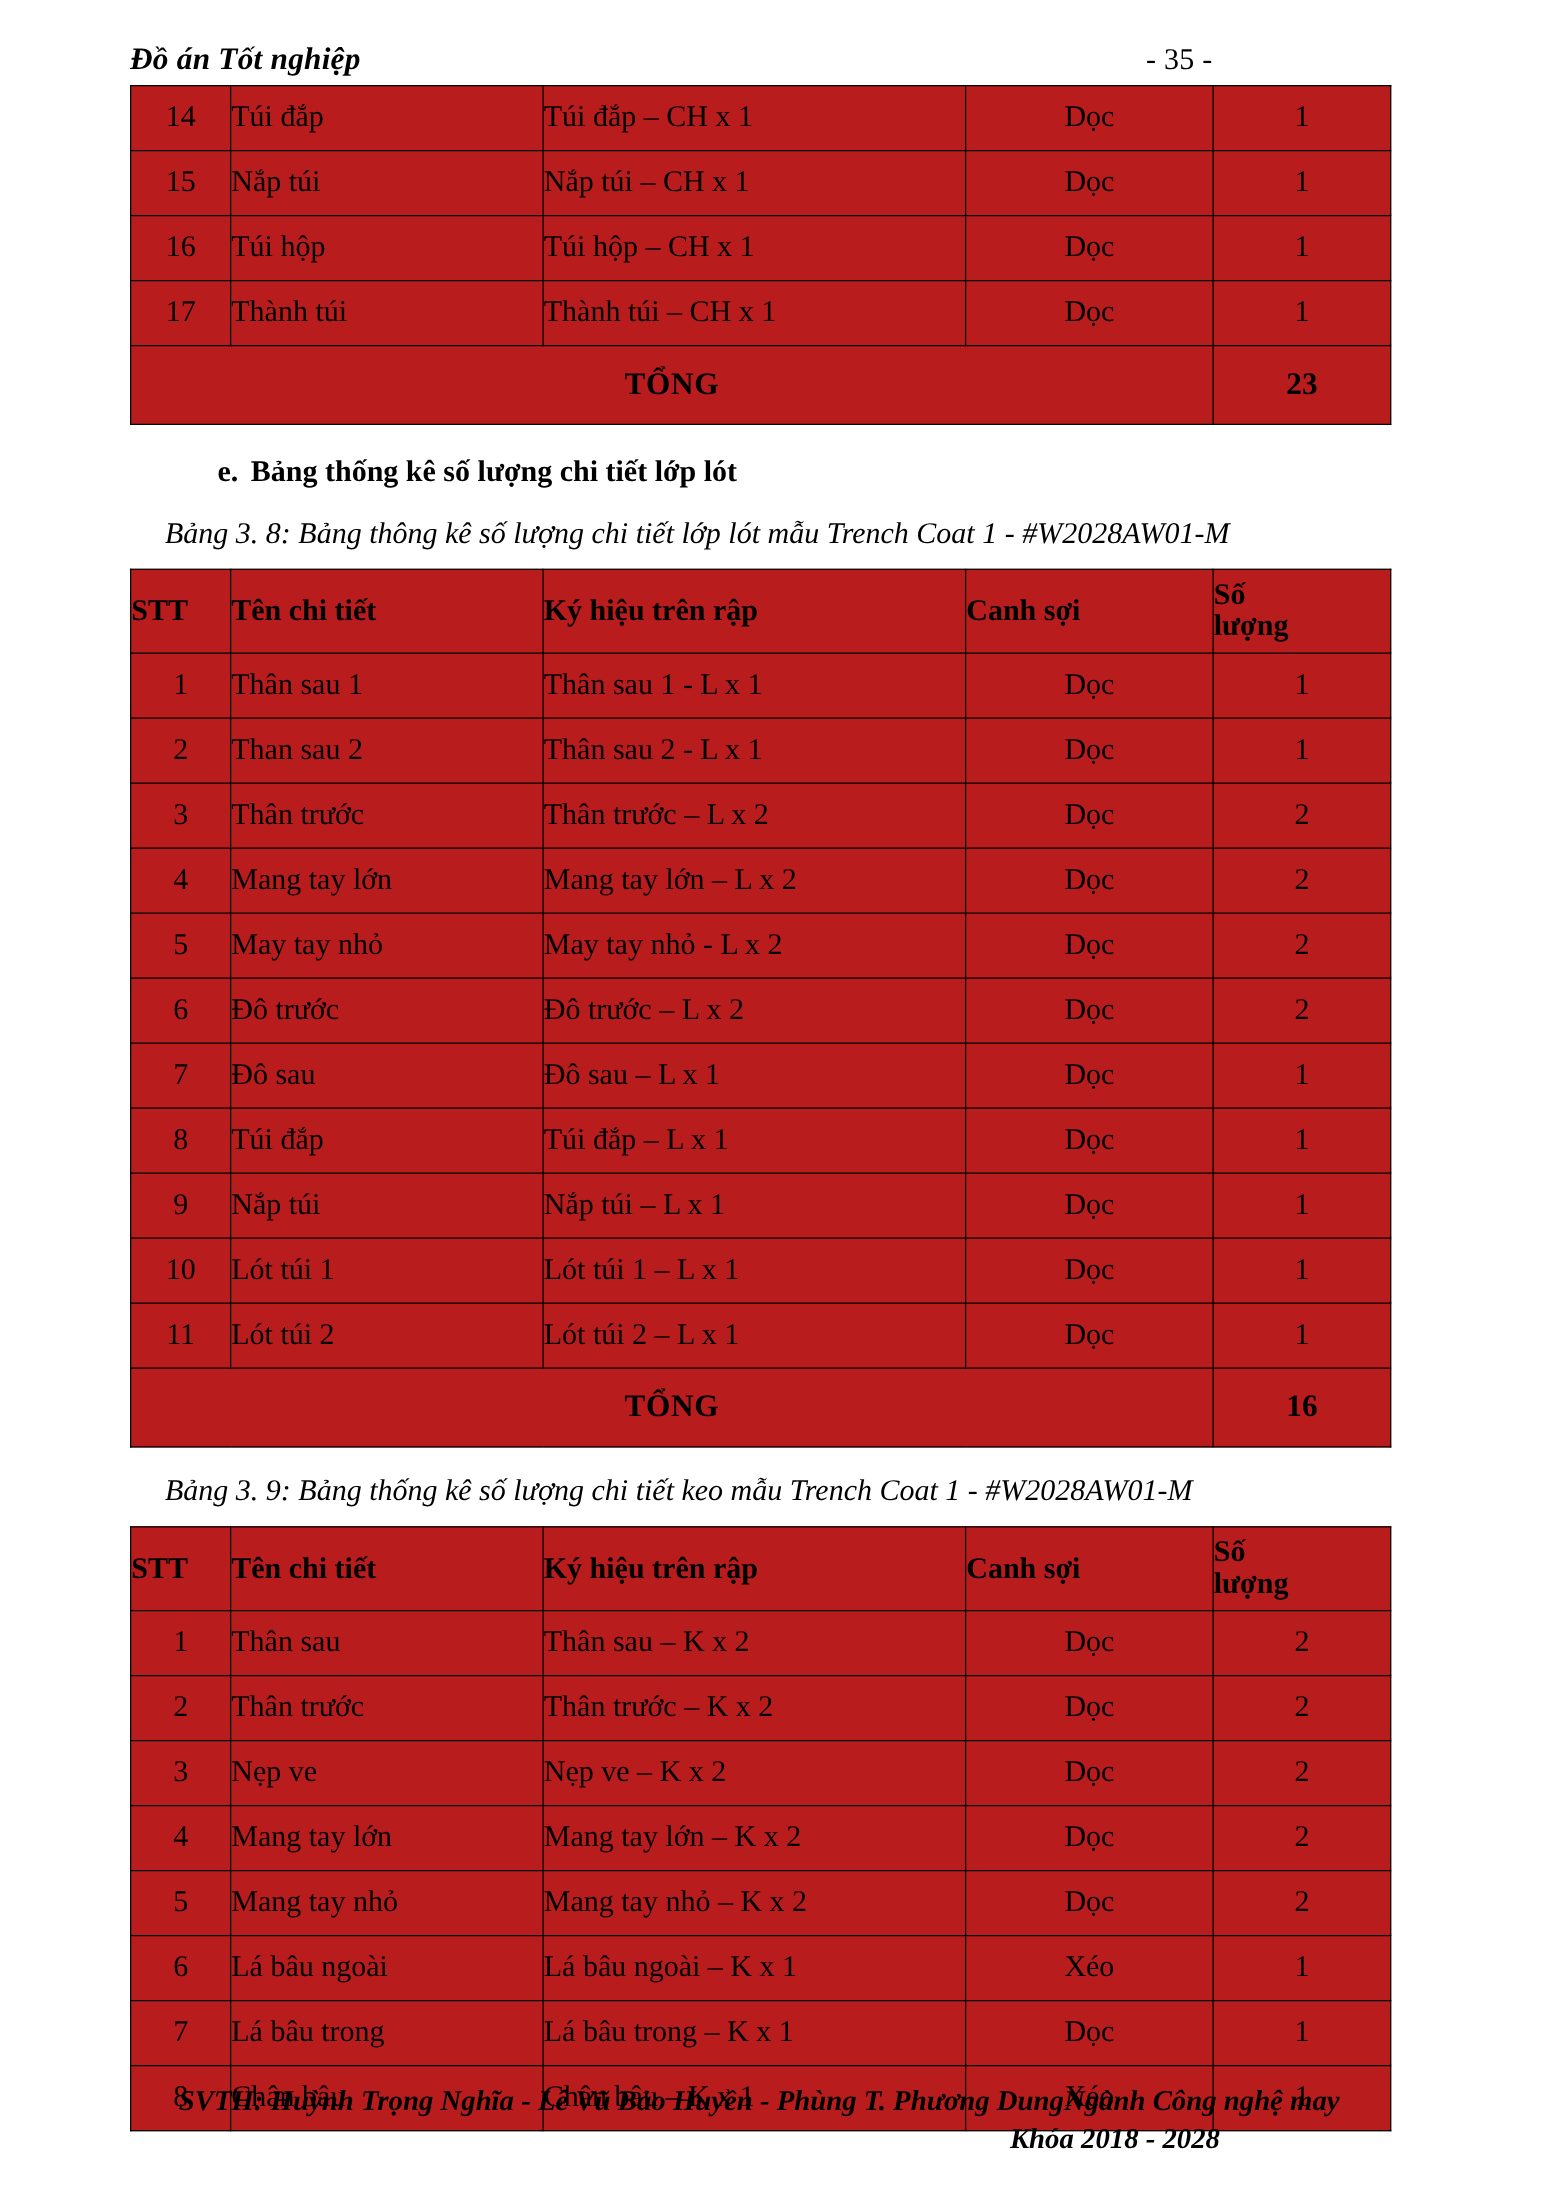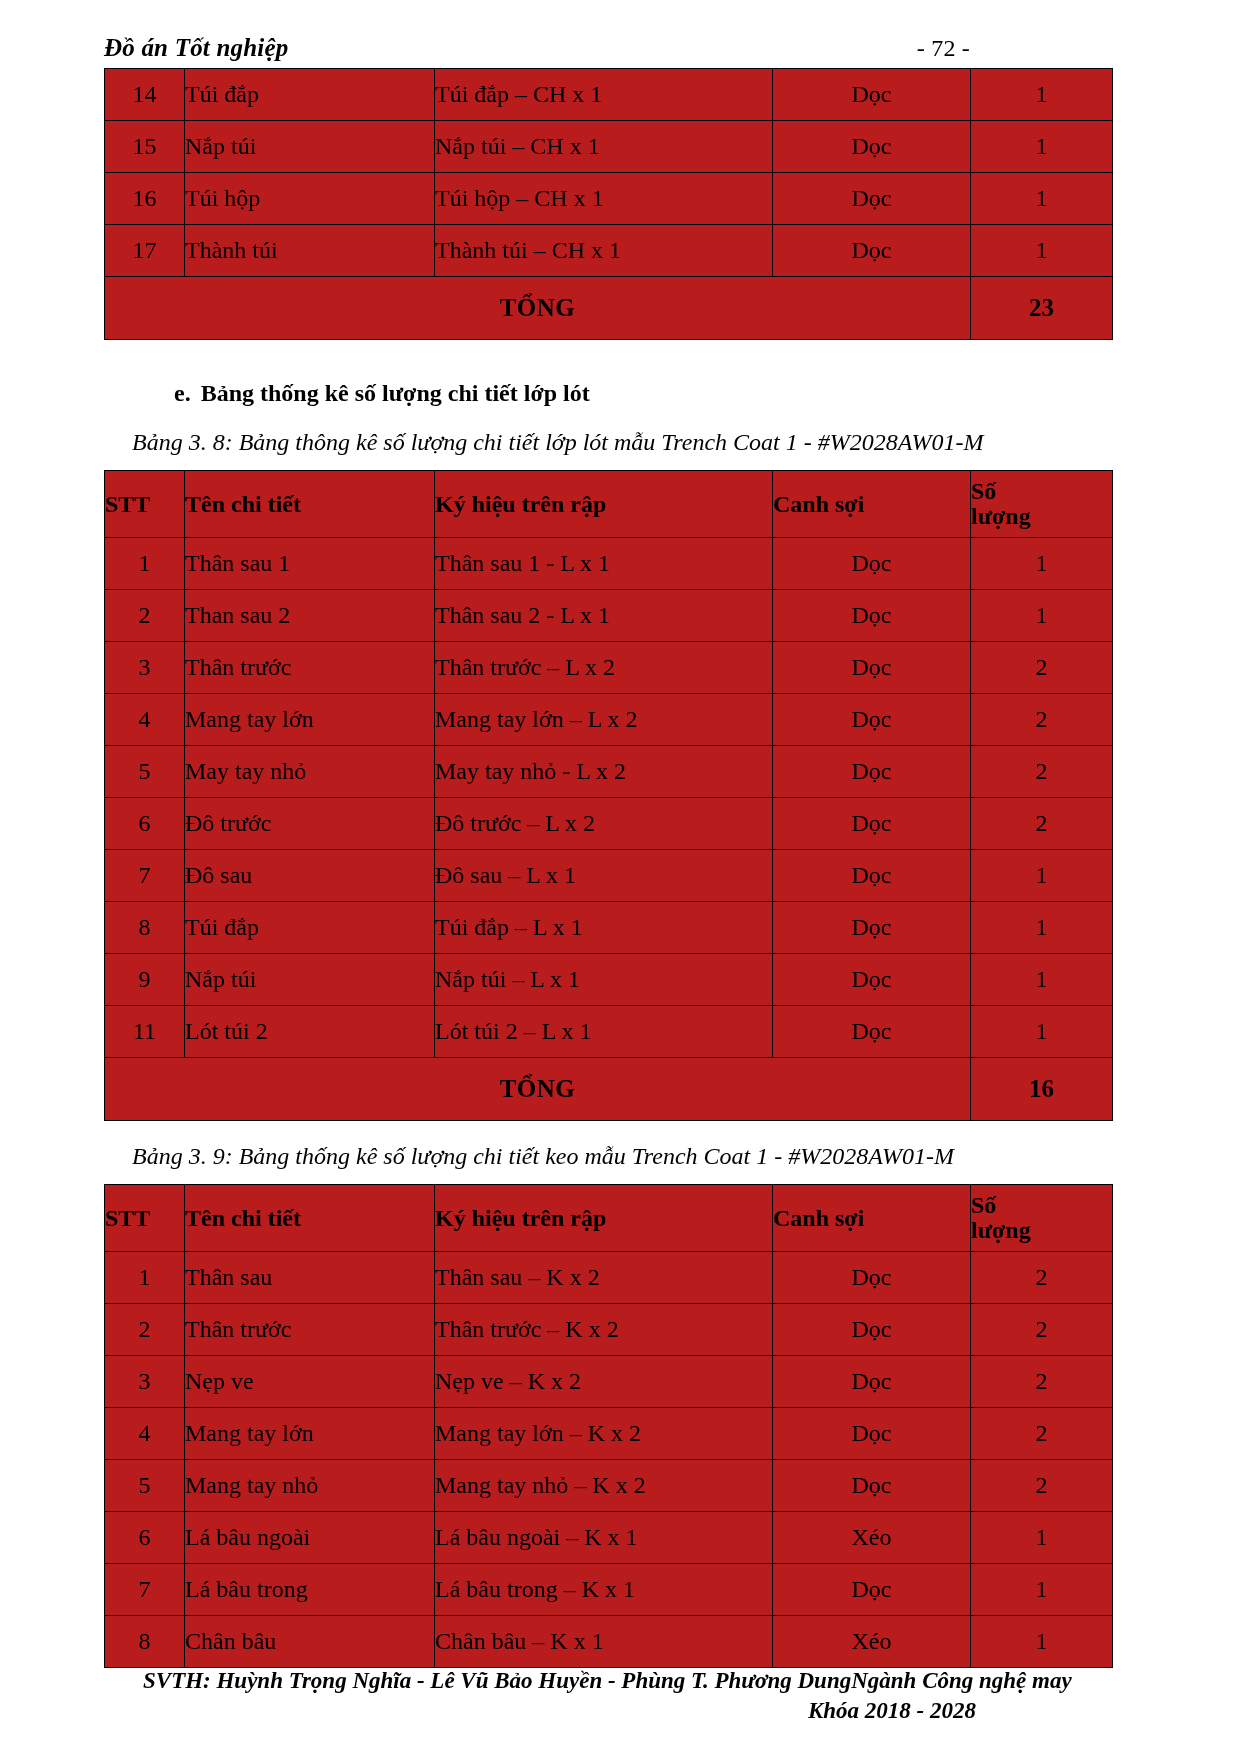--- a/index.html
+++ b/index.html
@@ -86,21 +86,21 @@
     text-align: center;
     font-weight: bold;
     font-size: 25px;
   }
   .th-two-line { display: block; line-height: 1.05; }
 
   
   .section-heading {
     font-weight: bold;
     font-size: 24px;
-    margin: 40px 0 0 0;
+    margin: 25px 0 0 0;
     padding-left: 78px;
   }
   .section-heading .marker { margin-right: 10px; }
   .table-caption {
     font-style: italic;
     font-size: 24px;
     margin: 22px 0 14px 0;
     padding-left: 36px;
     white-space: nowrap;
   }
@@ -127,21 +127,21 @@
     margin-top: 4px;
   }
 </style>
 </head>
 <body>
 
 <div class="page">
 
   <div class="running-header">
     <span class="hdr-left">Đồ án Tốt nghiệp</span>
-    <span class="hdr-right">- 72 -</span>
+    <span class="hdr-right">- 35 -</span>
   </div>
 
   <table class="doc-table">
     <colgroup>
       <col class="c-stt">
         <col class="c-name">
         <col class="c-sym">
         <col class="c-grain">
         <col class="c-qty">
     </colgroup>
@@ -265,20 +265,27 @@
         <td class="cell-qty">1</td>
       </tr>
       <tr>
         <td class="cell-stt">9</td>
         <td class="cell-name">Nắp túi</td>
         <td class="cell-sym">Nắp túi – L x 1</td>
         <td class="cell-grain">Dọc</td>
         <td class="cell-qty">1</td>
       </tr>
       <tr>
+        <td class="cell-stt">10</td>
+        <td class="cell-name">Lót túi 1</td>
+        <td class="cell-sym">Lót túi 1 – L x 1</td>
+        <td class="cell-grain">Dọc</td>
+        <td class="cell-qty">1</td>
+      </tr>
+      <tr>
         <td class="cell-stt">11</td>
         <td class="cell-name">Lót túi 2</td>
         <td class="cell-sym">Lót túi 2 – L x 1</td>
         <td class="cell-grain">Dọc</td>
         <td class="cell-qty">1</td>
       </tr>
       <tr class="total-row">
         <td class="total-label" colspan="4">TỔNG</td>
         <td class="total-value">16</td>
       </tr>

